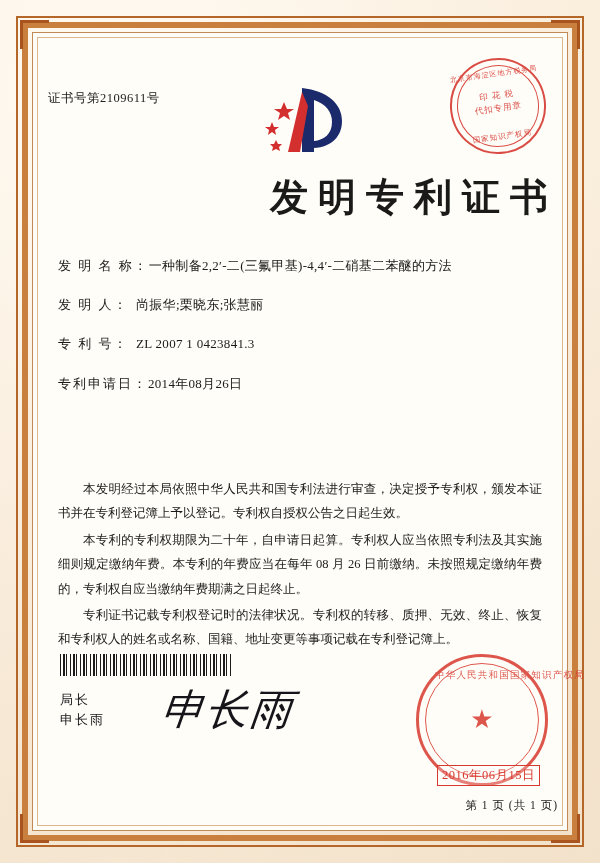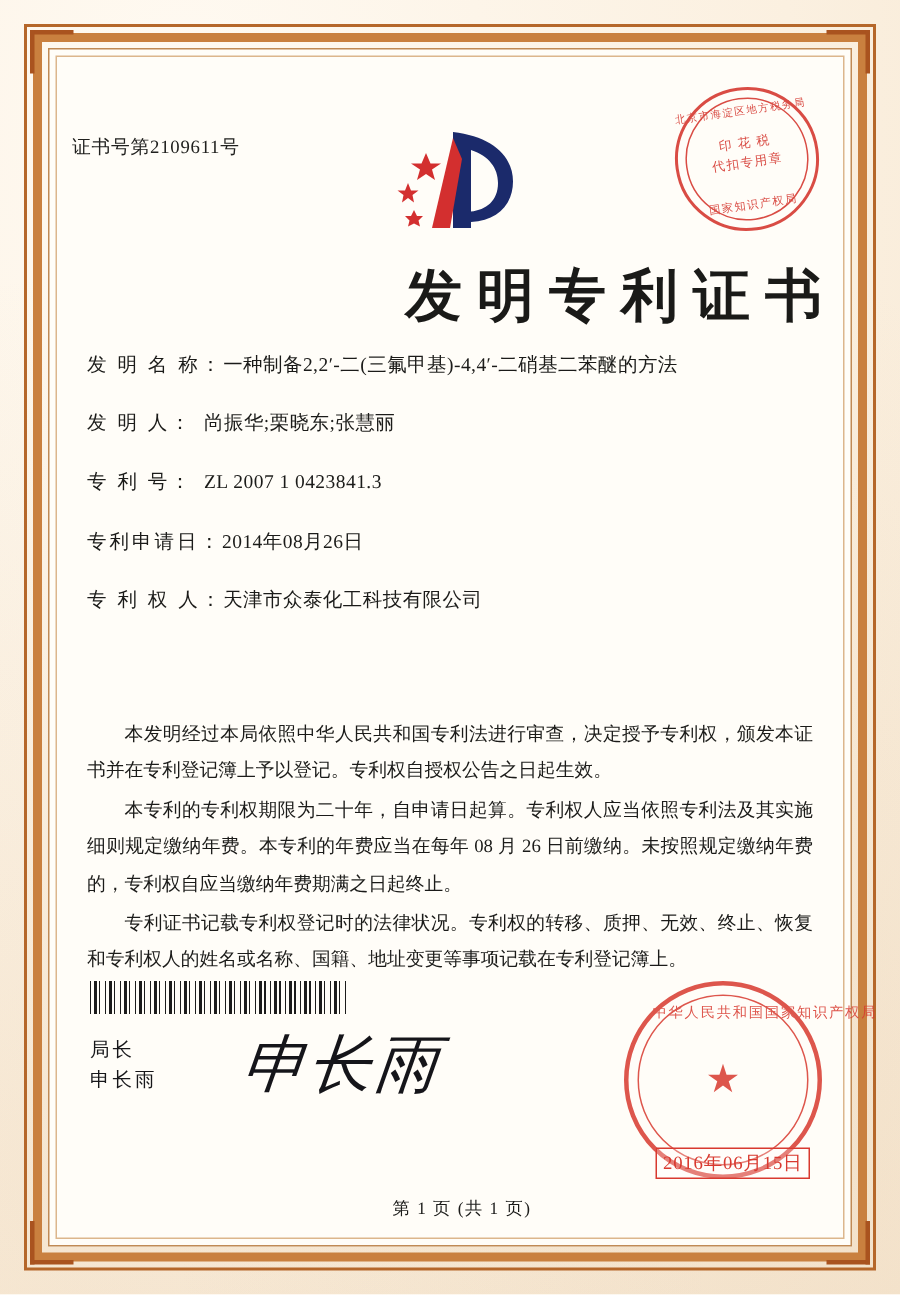--- a/index.html
+++ b/index.html
@@ -142,21 +142,21 @@
     letter-spacing: 10px;
     color: #1a1a18;
     font-family: "DejaVu Serif", "Liberation Serif", serif;
     text-indent: 10px;
   }
 
   .fields {
     position: absolute;
     left: 16px;
     right: 16px;
-    top: 192px;
+    top: 215px;
     font-size: 13px;
     color: #1b1b19;
   }
   .field-row {
     margin-bottom: 21px;
     line-height: 1.4;
   }
   .field-label {
     display: inline-block;
     min-width: 78px;
@@ -265,21 +265,21 @@
     border: 1px solid #d8392f;
     padding: 1px 4px;
     letter-spacing: 0.5px;
     background: rgba(255,255,255,0.25);
   }
 
   .footer {
     position: absolute;
     left: 16px; right: 0;
     bottom: 8px;
-    text-align: center;
+    text-align: right;
     font-size: 11.5px;
     color: #1b1b19;
     letter-spacing: 1px;
   }
 
   .paper-texture {
     position: absolute;
     inset: 0;
     pointer-events: none;
     background:
@@ -332,23 +332,20 @@
       </div>
       <div class="field-row">
         <span class="field-label">发 明 人：</span><span class="field-value">尚振华;栗晓东;张慧丽</span>
       </div>
       <div class="field-row">
         <span class="field-label">专 利 号：</span><span class="field-value">ZL 2007 1 0423841.3</span>
       </div>
       <div class="field-row">
         <span class="field-label">专利申请日：</span><span class="field-value">2014年08月26日</span>
       </div>
-      <div class="field-row">
-        <span class="field-label">专 利 权 人：</span><span class="field-value">天津市众泰化工科技有限公司</span>
-      </div>
     </div>
 
     <div class="paras">
       <div class="para">本发明经过本局依照中华人民共和国专利法进行审查，决定授予专利权，颁发本证书并在专利登记簿上予以登记。专利权自授权公告之日起生效。</div>
       <div class="para">本专利的专利权期限为二十年，自申请日起算。专利权人应当依照专利法及其实施细则规定缴纳年费。本专利的年费应当在每年 08 月 26 日前缴纳。未按照规定缴纳年费的，专利权自应当缴纳年费期满之日起终止。</div>
       <div class="para">专利证书记载专利权登记时的法律状况。专利权的转移、质押、无效、终止、恢复和专利权人的姓名或名称、国籍、地址变更等事项记载在专利登记簿上。</div>
     </div>
 
     <div class="barcode"></div>
 

